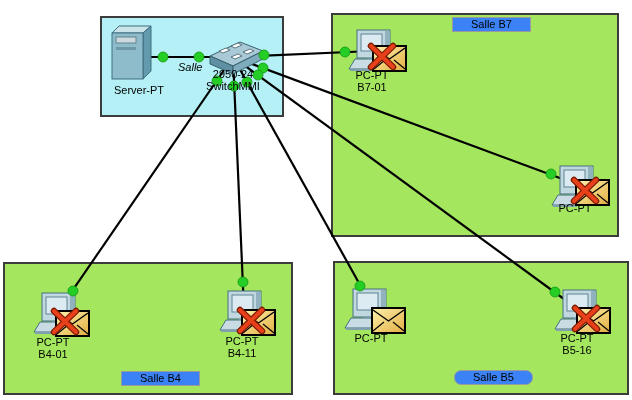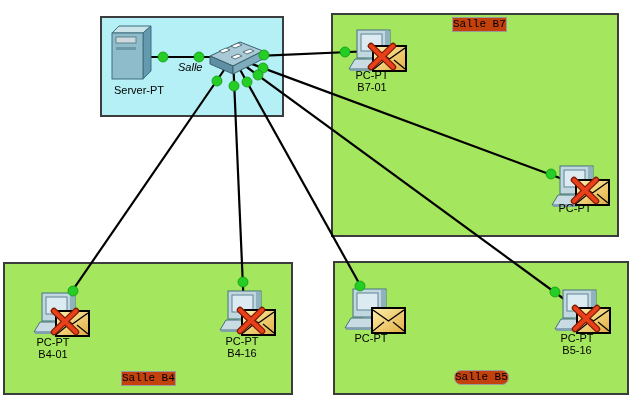--- a/index.html
+++ b/index.html
@@ -7,21 +7,21 @@
     position:relative; width:632px; height:400px; overflow:hidden;
     background:#ffffff; font-family:"Liberation Sans", sans-serif;
   }
   .zone { position:absolute; box-sizing:border-box; border:2px solid #3c3c3c; }
   .zone.server { background:#b4f0f5; z-index:0; }
   .zone.room   { background:#a4e75f; z-index:0; }
   .note-label  { position:absolute; z-index:1; font-size:11px; color:#000; white-space:nowrap; }
   .net-svg     { position:absolute; left:0; top:0; z-index:2; }
   .zone-label  {
     position:absolute; z-index:3; font-size:11px; line-height:13px; color:#000;
-    background:#c2410c; padding:0 0; border:1px solid #9a9a9a; white-space:nowrap;font-family:Liberation Mono, monospace;
+    background:#3b82f6; padding:0 18px; border:1px solid #9a9a9a; white-space:nowrap;
   }
   .dev-label {
     position:absolute; z-index:3; width:110px; margin-left:-55px; text-align:center;
     font-size:11px; line-height:12px; color:#000; white-space:nowrap;
   }
 </style>
 </head>
 <body>
 
 <div class="canvas">
@@ -211,34 +211,38 @@
     </g>
   </svg>
 
   <div class="zone-label" style="left:452px; top:17px;">Salle B7</div>
   <div class="zone-label" style="left:121px; top:371px;text-align:center;">Salle B4</div>
   <div class="zone-label" style="left:454px; top:370px;border-radius:7px;">Salle B5</div>
 
   <div class="dev-label" style="left:139px; top:84px;">
     <div>Server-PT</div>
   </div>
+  <div class="dev-label" style="left:233px; top:68px;">
+    <div>2950-24</div>
+    <div>SwitchMMI</div>
+  </div>
   <div class="dev-label" style="left:372px; top:69px;">
     <div>PC-PT</div>
     <div>B7-01</div>
   </div>
   <div class="dev-label" style="left:575px; top:202px;">
     <div>PC-PT</div>
   </div>
   <div class="dev-label" style="left:53px; top:336px;">
     <div>PC-PT</div>
     <div>B4-01</div>
   </div>
   <div class="dev-label" style="left:242px; top:335px;">
     <div>PC-PT</div>
-    <div>B4-16</div>
+    <div>B4-11</div>
   </div>
   <div class="dev-label" style="left:371px; top:332px;">
     <div>PC-PT</div>
   </div>
   <div class="dev-label" style="left:577px; top:332px;">
     <div>PC-PT</div>
     <div>B5-16</div>
   </div>
 
 </div>

